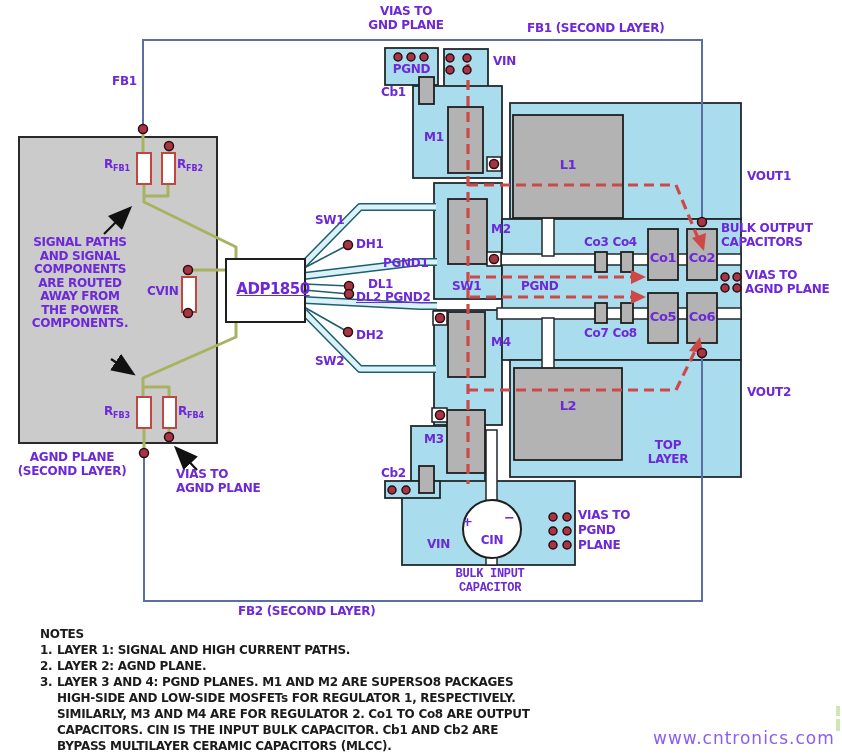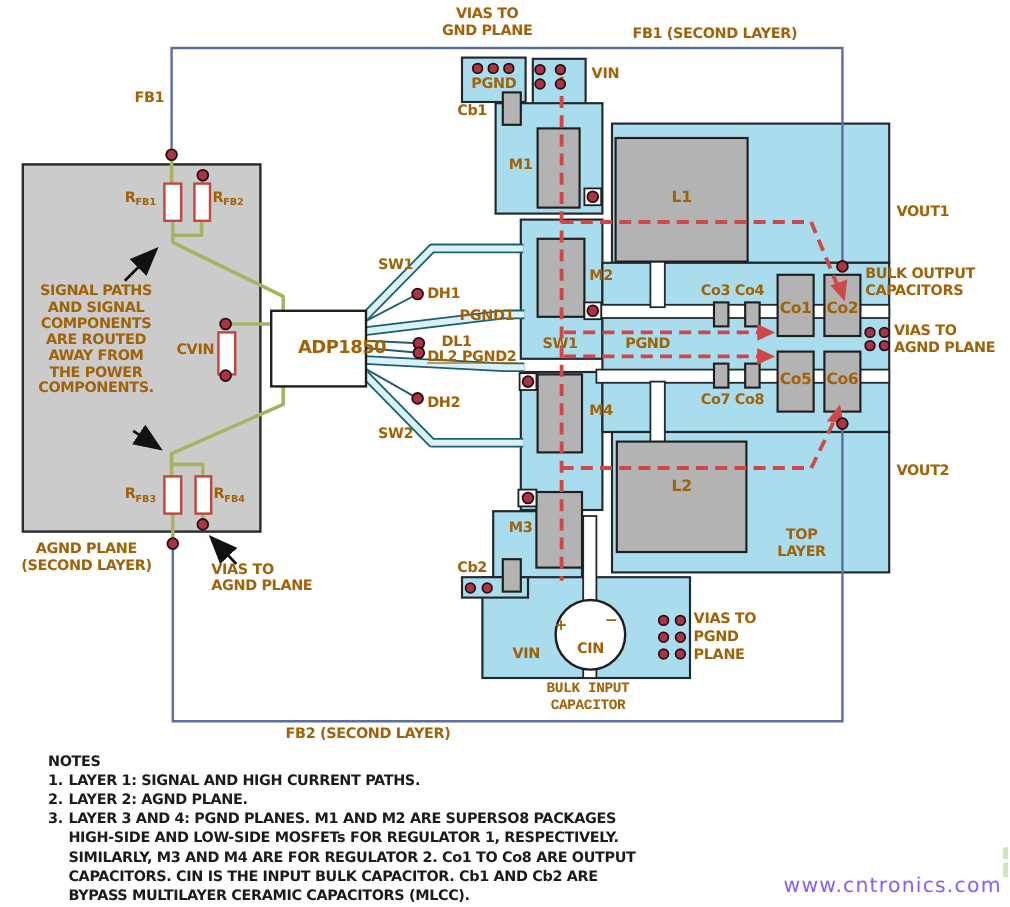--- a/index.html
+++ b/index.html
@@ -1,20 +1,20 @@
 <!DOCTYPE html>
 <html><head>
 <meta charset="utf-8">
 <style>
   html,body{margin:0;padding:0;}
   body{width:842px;height:756px;position:relative;background:#ffffff;overflow:hidden;
        font-family:"DejaVu Sans",sans-serif;}
   #stage{position:absolute;left:0;top:0;width:842px;height:756px;}
   svg{position:absolute;left:0;top:0;}
-  .lbl{position:absolute;font-weight:bold;font-size:12px;color:#a16207;
+  .lbl{position:absolute;font-weight:bold;font-size:12px;color:#6d28d9;
        white-space:nowrap;letter-spacing:-0.3px;line-height:14px;z-index:5;}
   .ctr{text-align:center;}
   .wrap{white-space:normal;}
   .fs11{font-size:12px;line-height:13.5px;}
   .fs13{font-size:13px;}
   .fs15{font-size:15px;letter-spacing:-0.5px;}
   .lh15{line-height:15px;}
   sub{font-size:8px;letter-spacing:0;vertical-align:-3px;}
   .notes{position:absolute;left:8px;top:626px;width:545px;font-weight:bold;font-size:12px;
          color:#1b1b1b;line-height:16px;letter-spacing:-0.3px;z-index:5;margin-left:32px;}
@@ -212,21 +212,21 @@
 <div class="lbl ctr fs13" style="left:513px;top:158px;width:110px;">L1</div>
 <div class="lbl" style="left:491px;top:222px;">M2</div>
 
 <div class="lbl" style="left:315px;top:213px;">SW1</div>
 <div class="lbl" style="left:356px;top:237px;">DH1</div>
 <div class="lbl" style="left:383px;top:256px;">PGND1</div>
 <div class="lbl" style="left:356px;top:277px;margin-left:12px;">DL1</div>
 <div class="lbl" style="left:356px;top:290px;text-decoration:underline;">DL2 PGND2</div>
 <div class="lbl" style="left:356px;top:328px;">DH2</div>
 <div class="lbl" style="left:315px;top:354px;">SW2</div>
-<div class="lbl ctr fs15" style="left:240px;top:282px;width:90px;">ADP1850</div>
+<div class="lbl ctr fs15" style="left:228px;top:282px;width:90px;text-decoration:underline;">ADP1850</div>
 <div class="lbl" style="left:147px;top:284px;">CVIN</div>
 
 <div class="lbl" style="left:104px;top:157px;"><span>R</span><sub>FB1</sub></div>
 <div class="lbl" style="left:177px;top:157px;"><span>R</span><sub>FB2</sub></div>
 <div class="lbl" style="left:104px;top:404px;"><span>R</span><sub>FB3</sub></div>
 <div class="lbl" style="left:178px;top:404px;"><span>R</span><sub>FB4</sub></div>
 
 <div class="lbl ctr wrap fs11" style="left:30px;top:236px;width:100px;">SIGNAL PATHS AND SIGNAL COMPONENTS ARE ROUTED AWAY FROM THE POWER COMPONENTS.</div>
 
 <div class="lbl ctr" style="left:8px;top:450px;width:128px;">

